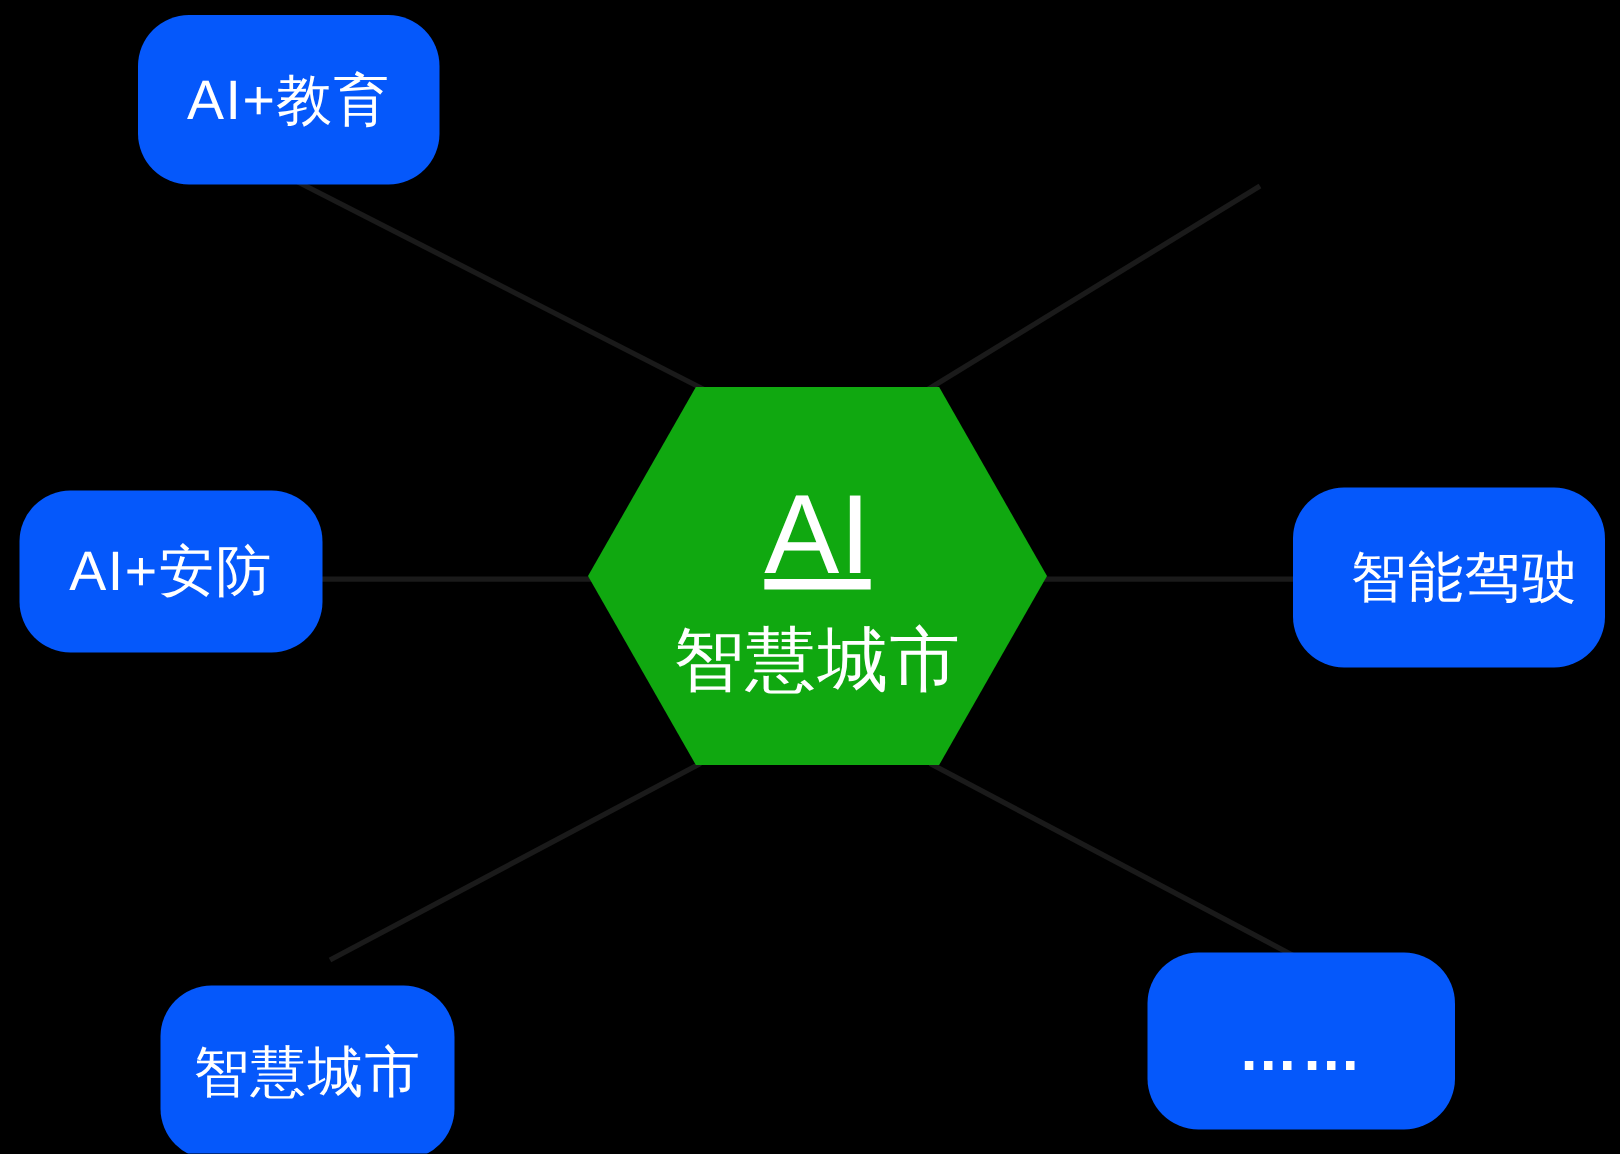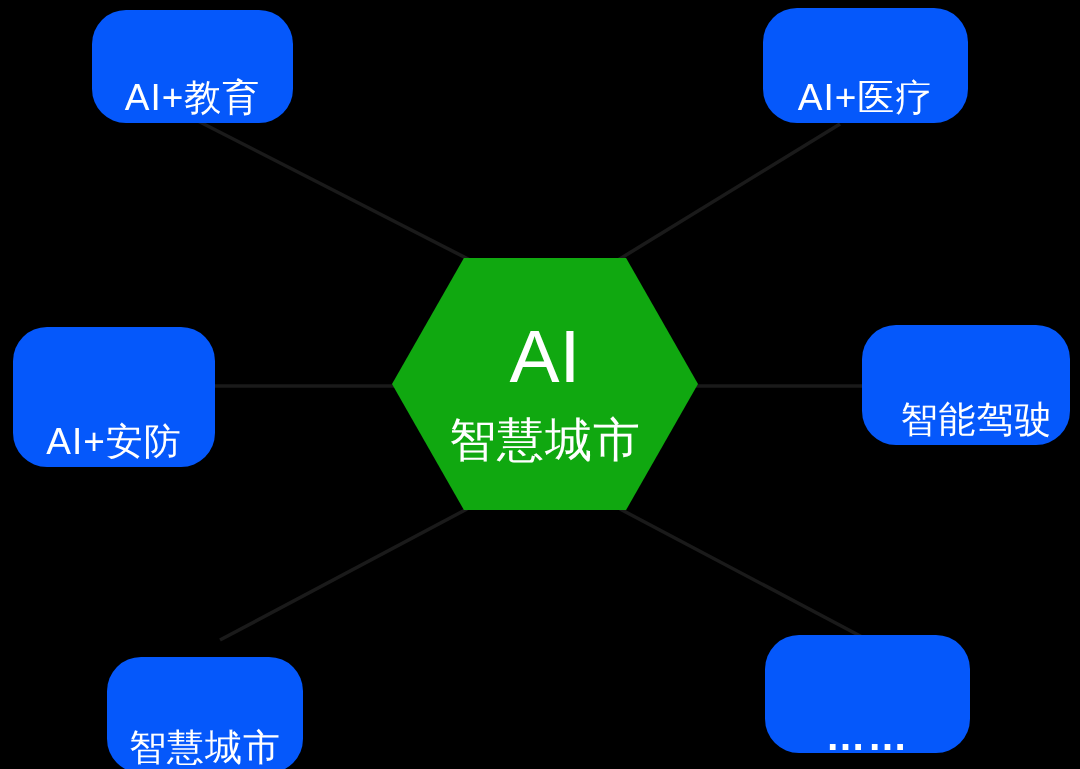--- a/index.html
+++ b/index.html
@@ -31,30 +31,30 @@
     stroke: var(--line-color);
     stroke-width: 3.5;
   }
   .node {
     position: absolute;
     z-index: 2;
     background: var(--node-fill);
     border-radius: 34px;
     color: var(--text-color);
     display: flex;
-    align-items: flex-end;
+    align-items: center;
     justify-content: center;
     font-size: 37px;
     font-weight: 500;
     letter-spacing: 1px;
     white-space: nowrap;
   }
   .node-education { left: 92px;  top: 10px;  width: 201px; height: 113px; }
   .node-medical   { left: 763px; top: 8px;   width: 205px; height: 115px; }
-  .node-security  { left: 13px;  top: 327px; width: 202px; height: 140px; }
+  .node-security  { left: 13px;  top: 327px; width: 202px; height: 108px; }
   .node-driving   { left: 862px; top: 325px; width: 208px; height: 120px; padding-left: 21px; }
   .node-city      { left: 107px; top: 637px; width: 196px; height: 116px; margin-top: 20px; }
   .node-more      { left: 765px; top: 635px; width: 205px; height: 118px; }
   .node-more .node-label {
     font-size: 40px;
     font-weight: 700;
     letter-spacing: 2px;
     transform: translateY(6px);
   }
   .hexagon {
@@ -68,20 +68,21 @@
     display: flex;
     flex-direction: column;
     align-items: center;
     justify-content: center;
   }
   .hexagon .title-line1 {
     font-size: 75px;
     font-weight: 500;
     line-height: 1.0;
     margin-top: 14px;
+    text-decoration: underline;
   }
   .hexagon .title-line2 {
     font-size: 47px;
     font-weight: 500;
     line-height: 1.0;
     margin-top: 22px;
     letter-spacing: 1px;
   }
 </style>
 </head>
@@ -100,23 +101,20 @@
 
   <div class="hexagon">
     <div class="title-line1">AI</div>
     <div class="title-line2">智慧城市</div>
   </div>
 
   <div class="node node-education">
     <span class="node-label">AI+教育</span>
   </div>
 
-  <div class="node node-medical">
-    <span class="node-label">AI+医疗</span>
-  </div>
 
   <div class="node node-security">
     <span class="node-label">AI+安防</span>
   </div>
 
   <div class="node node-driving">
     <span class="node-label">智能驾驶</span>
   </div>
 
   <div class="node node-city">

